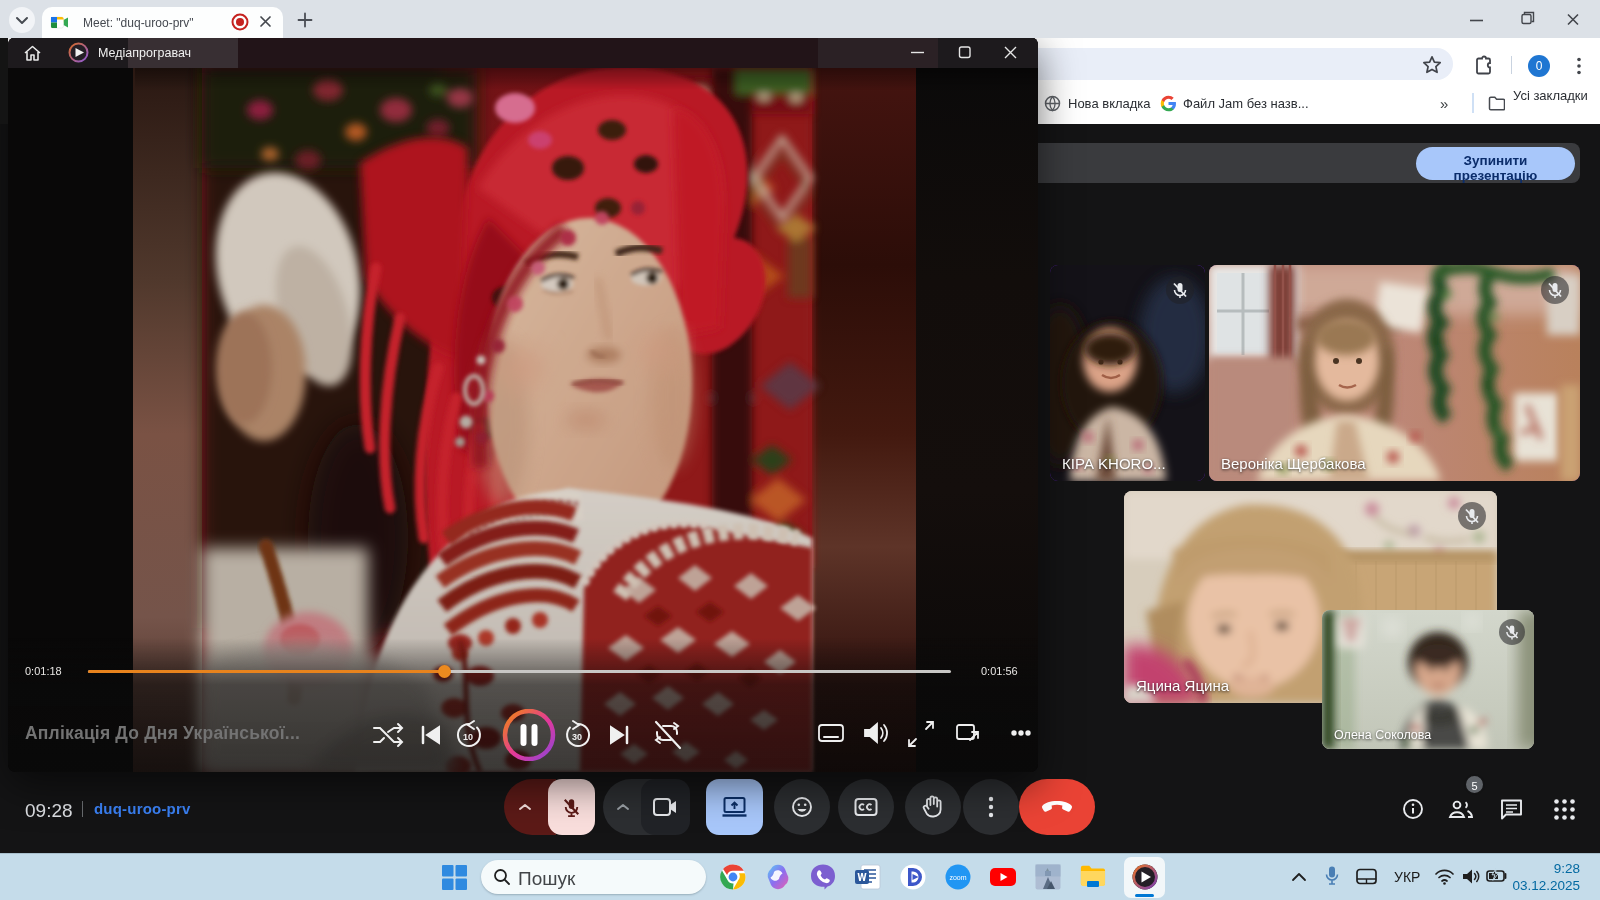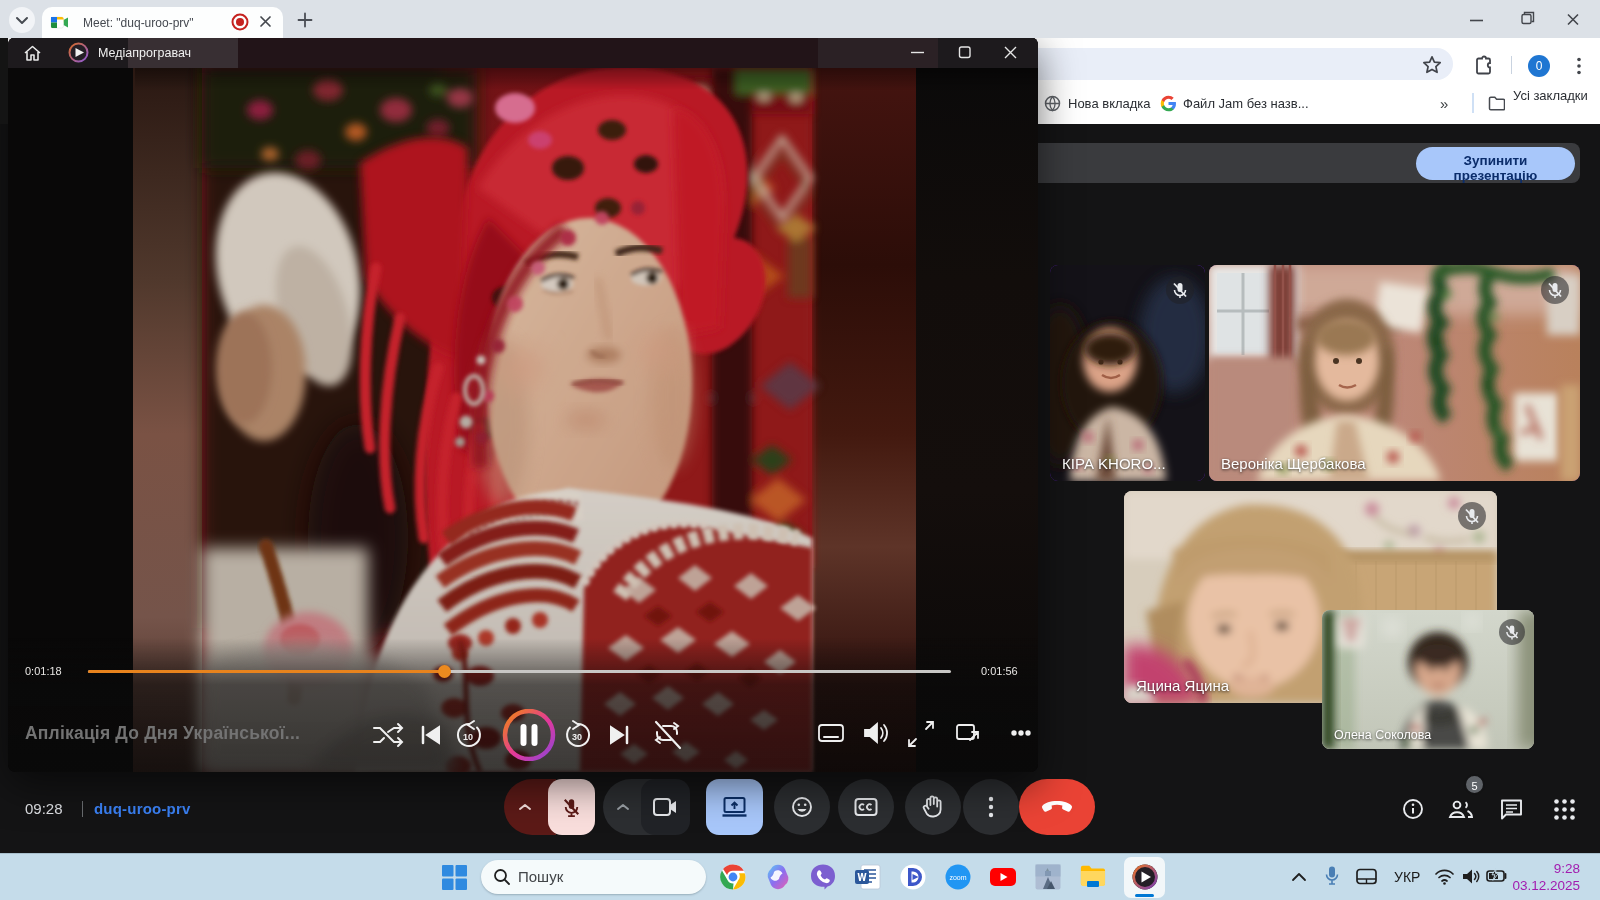--- a/index.html
+++ b/index.html
@@ -224,21 +224,21 @@
       <div class="tname" style="font-size:12.5px;bottom:7px">Олена Соколова</div>
       <div class="micoff" style="width:26px;height:26px;top:9px;right:9px"><svg width="26" height="26" viewBox="0 0 28 28">
             <g stroke="#e8eaed" stroke-width="1.6" fill="none">
               <rect x="11.5" y="7" width="5" height="9" rx="2.5" fill="#e8eaed" stroke="none"></rect>
               <path d="M8.5 14 a5.5 5.5 0 0 0 11 0 M14 19.5 V22"></path>
               <path d="M8 7.5 l12 13" stroke-width="1.8"></path>
             </g>
           </svg></div>
     </div>
     <div id="meetbar">
-      <div class="abs" style="left:25px;top:21px;font-size:15px;color:#dfe1e5">09:28</div>
+      <div class="abs" style="left:25px;top:21px;font-size:19px;color:#dfe1e5">09:28</div>
       <div class="abs" style="left:82px;top:22px;width:1px;height:16px;background:#6a6d70"></div>
       <div class="abs" style="left:94px;top:21px;font-size:15px;color:#3b82f6;font-weight:bold;letter-spacing:.2px">duq-uroo-prv</div>
 
       <div class="abs" style="left:504px;top:0;width:52px;height:56px;background:#5c1a17;border-radius:28px 0 0 28px"></div>
       <svg class="abs" style="left:516px;top:22px" width="18" height="12" viewBox="0 0 18 12">
           <path d="M4 8 l5 -4 5 4" stroke="#f3dedc" stroke-width="2" fill="none" stroke-linecap="round" stroke-linejoin="round"></path>
         </svg>
       <div class="abs" style="left:548px;top:0;width:47px;height:56px;background:#f9dedc;border-radius:14px"></div>
       <svg class="abs" style="left:558px;top:15px" width="27" height="27" viewBox="0 0 28 28">
           <g stroke="#5c1a17" stroke-width="1.9" fill="none">
@@ -787,21 +787,21 @@
           <rect x="14.5" y="1" width="11.5" height="11.5" rx="1"></rect>
           <rect x="1" y="14.5" width="11.5" height="11.5" rx="1"></rect>
           <rect x="14.5" y="14.5" width="11.5" height="11.5" rx="1"></rect>
         </g>
       </svg>
     <div class="abs" style="left:481px;top:6px;width:225px;height:34px;border-radius:17px;background:#f5fafb;box-shadow:0 1px 2px rgba(70,90,100,.35)">
       <svg class="abs" style="left:12px;top:8px" width="18" height="18" viewBox="0 0 18 18">
           <circle cx="7.5" cy="7.5" r="5.5" fill="none" stroke="#1f1f1f" stroke-width="1.8"></circle>
           <path d="M12 12 l4 4" stroke="#1f1f1f" stroke-width="1.8" stroke-linecap="round"></path>
         </svg>
-      <div class="abs" style="left:37px;top:8px;font-size:15px;color:#424548">Пошук</div>
+      <div class="abs" style="left:37px;top:8px;font-size:19px;color:#424548">Пошук</div>
     </div>
 
     <svg class="tkicon" style="left:719px" width="28" height="28" viewBox="0 0 28 28">
         <circle cx="14" cy="14" r="12.5" fill="#fff"></circle>
         <path d="M14 1.5 a12.5 12.5 0 0 1 10.8 6.3 H14 a6.3 6.3 0 0 0 -5.9 4.1 L4.1 6 A12.5 12.5 0 0 1 14 1.5z" fill="#ea4335"></path>
         <path d="M26.5 14 a12.5 12.5 0 0 1 -12.5 12.5 l5.4 -9.4 a6.3 6.3 0 0 0 .6 -6.8 h5.7 c.5 1.2 .8 2.4 .8 3.7z" fill="#fbbc05"></path>
         <path d="M14 26.5 A12.5 12.5 0 0 1 3 7.6 l5.6 9.6 a6.3 6.3 0 0 0 5.9 3.2 z" fill="#34a853"></path>
         <circle cx="14" cy="14" r="5.6" fill="#fff"></circle>
         <circle cx="14" cy="14" r="4.4" fill="#4285f4"></circle>
       </svg>
@@ -900,15 +900,15 @@
     <svg class="abs" style="left:1461px;top:13px" width="19" height="19" viewBox="0 0 19 19">
         <path d="M2 7 h4 l5 -4.5 v14 L6 12 H2 z" fill="#1f1f1f"></path>
         <path d="M13.5 6.5 a4.5 4.5 0 0 1 0 6 M15.8 4.5 a7.5 7.5 0 0 1 0 10" stroke="#1f1f1f" stroke-width="1.5" fill="none" stroke-linecap="round"></path>
       </svg>
     <svg class="abs" style="left:1486px;top:14px" width="22" height="16" viewBox="0 0 22 16">
         <rect x="1" y="3" width="17" height="10" rx="2.5" fill="none" stroke="#1f1f1f" stroke-width="1.6"></rect>
         <rect x="3" y="5" width="9" height="6" fill="#1f1f1f"></rect>
         <path d="M19.5 6 v4" stroke="#1f1f1f" stroke-width="1.8" stroke-linecap="round"></path>
         <path d="M10 .8 l-4 6 h3 l-2 5.5 5.5 -7 h-3 z" fill="#1f1f1f" stroke="#c5dcea" stroke-width="1"></path>
       </svg>
-    <div class="abs" style="left:1508px;top:6px;width:72px;text-align:right;font-size:13.5px;color:#a21caf;line-height:17px">9:28<br>03.12.2025</div>
+    <div class="abs" style="left:1508px;top:6px;width:72px;text-align:right;font-size:13.5px;color:#0369a1;line-height:17px">9:28<br>03.12.2025</div>
   </div>
 </div>
 
 </body></html>

